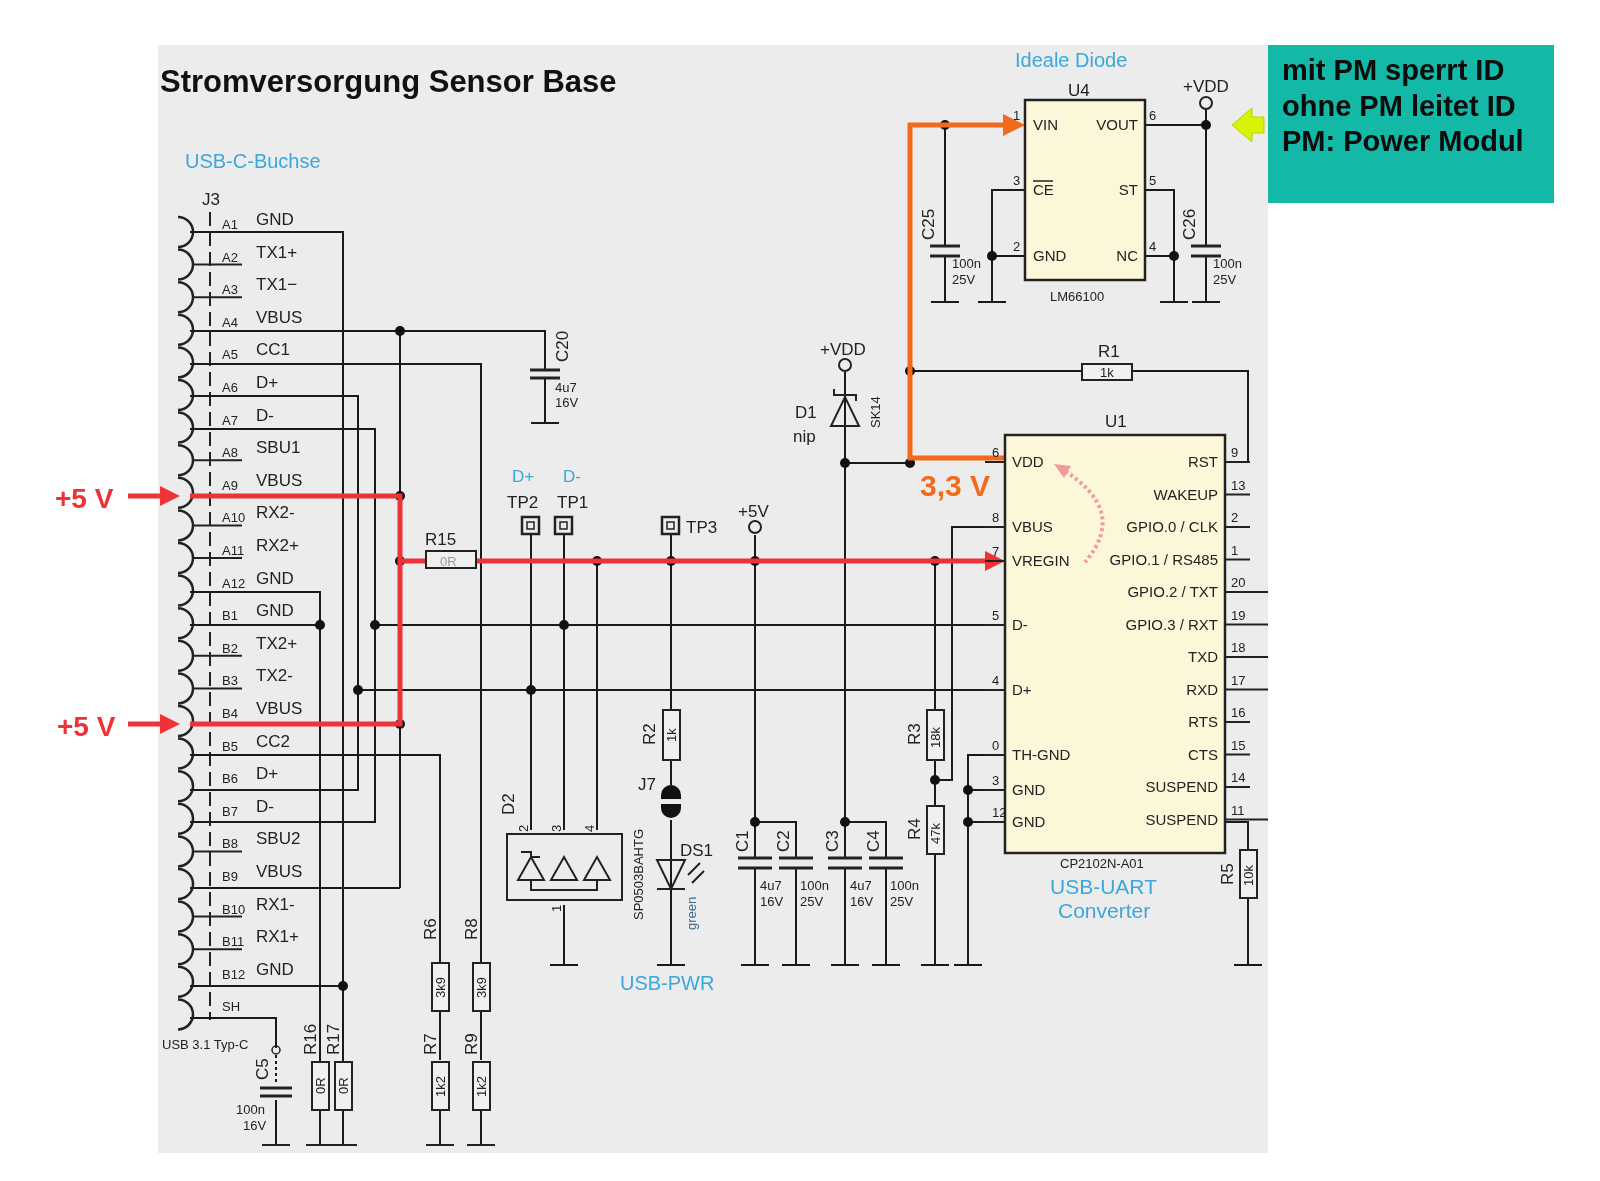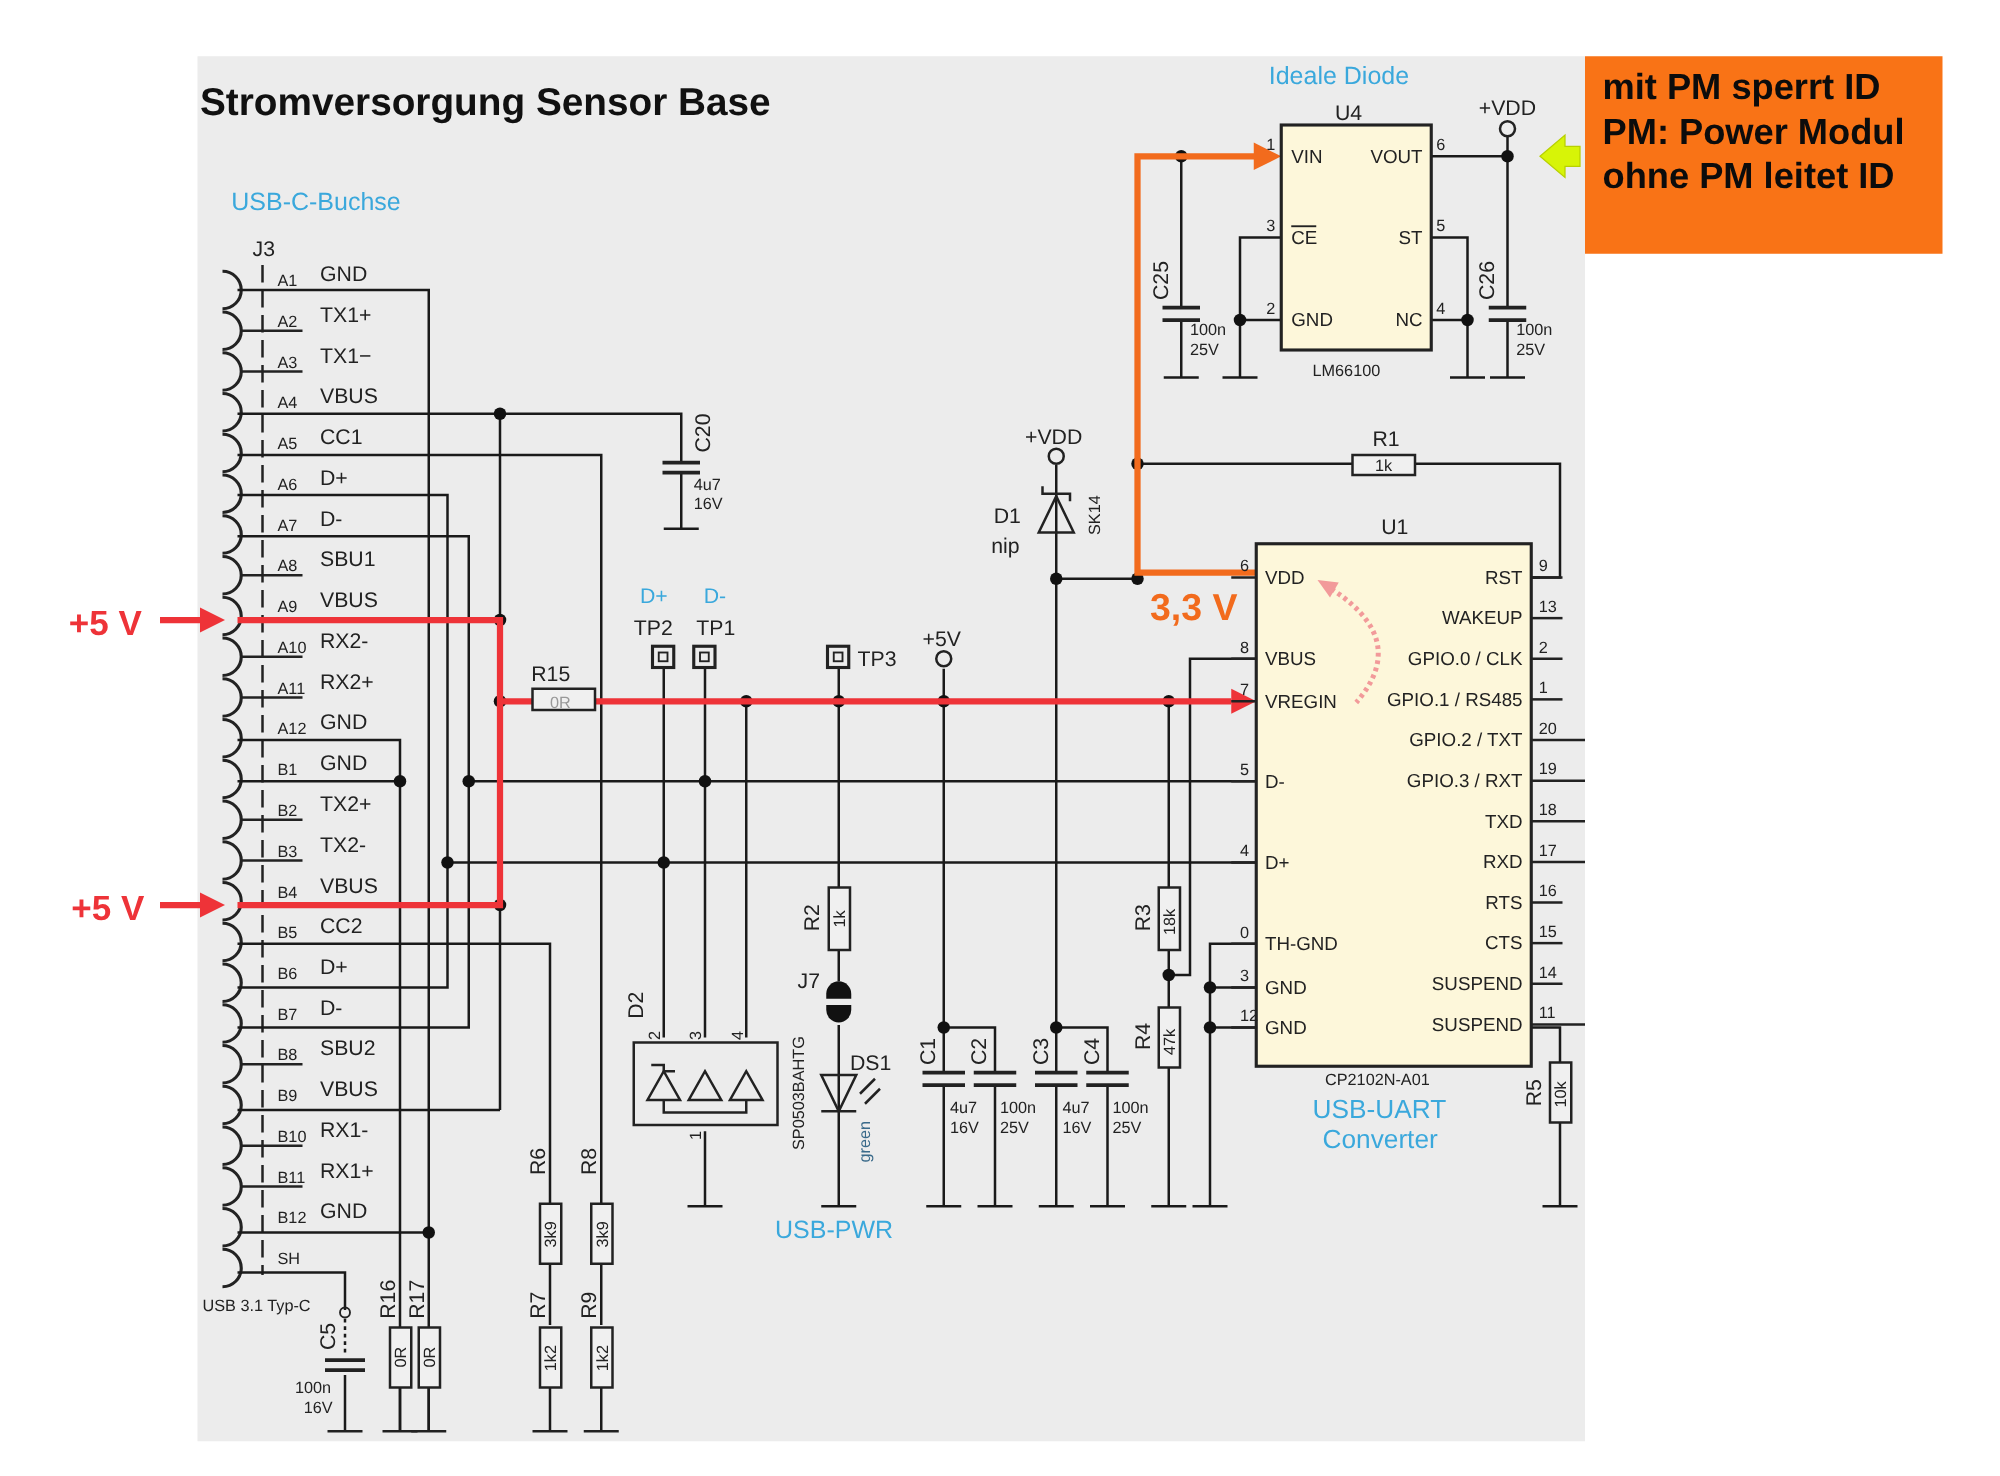--- a/index.html
+++ b/index.html
@@ -12,21 +12,21 @@
   .sig { font-size: 17px; }
   .ic { font-size: 15px; }
   .comp { font-size: 17px; }
   .val { font-size: 13px; }
   .wire { stroke: #1a1a1a; stroke-width: 2; fill: none; }
   .red { stroke: #ee3338; stroke-width: 5; fill: none; }
   .org { stroke: #f26b1d; stroke-width: 5; fill: none; }
   .dot { fill: #111; }
   .icbox { fill: #fdf7da; stroke: #222; stroke-width: 2.5; }
   .res { fill: #f0f0f0; stroke: #222; stroke-width: 2; }
-  .note-box { position: absolute; left: 1268px; top: 45px; width: 286px; height: 158px; background: #f97316; }
+  .note-box { position: absolute; left: 1268px; top: 45px; width: 286px; height: 158px; background: #14b8a6; }
   .note-line { font-family: "Liberation Sans", sans-serif; font-weight: bold; font-size: 29px; color: #0c0c0c; line-height: 35.5px; padding-left: 14px; white-space: nowrap; }
   .note-box .first { padding-top: 8px; }
 </style>
 </head>
 <body>
 
 <svg id="schematic" width="1600" height="1181" viewBox="0 0 1600 1181" xmlns="http://www.w3.org/2000/svg">
 
   <rect x="158" y="45" width="1110" height="1108" fill="#ececec"></rect>
 
@@ -532,15 +532,15 @@
     </g>
   <path d="M1060,468 Q1130,510 1085,562" fill="none" stroke="#f29a9a" stroke-width="4" stroke-dasharray="3,3"></path>
   <polygon points="1054,464 1071,466 1064,478" fill="#f29a9a"></polygon>
   <text class="t val" x="1060" y="868">CP2102N-A01</text>
   <text class="t blue" x="1050" y="894" font-size="21">USB-UART</text>
   <text class="t blue" x="1058" y="918" font-size="21">Converter</text>
 </svg>
 
 <div class="note-box">
   <div class="note-line first">mit PM sperrt ID</div>
+  <div class="note-line">ohne PM leitet ID</div>
   <div class="note-line">PM: Power Modul</div>
-  <div class="note-line">ohne PM leitet ID</div>
 </div>
 
 </body></html>

